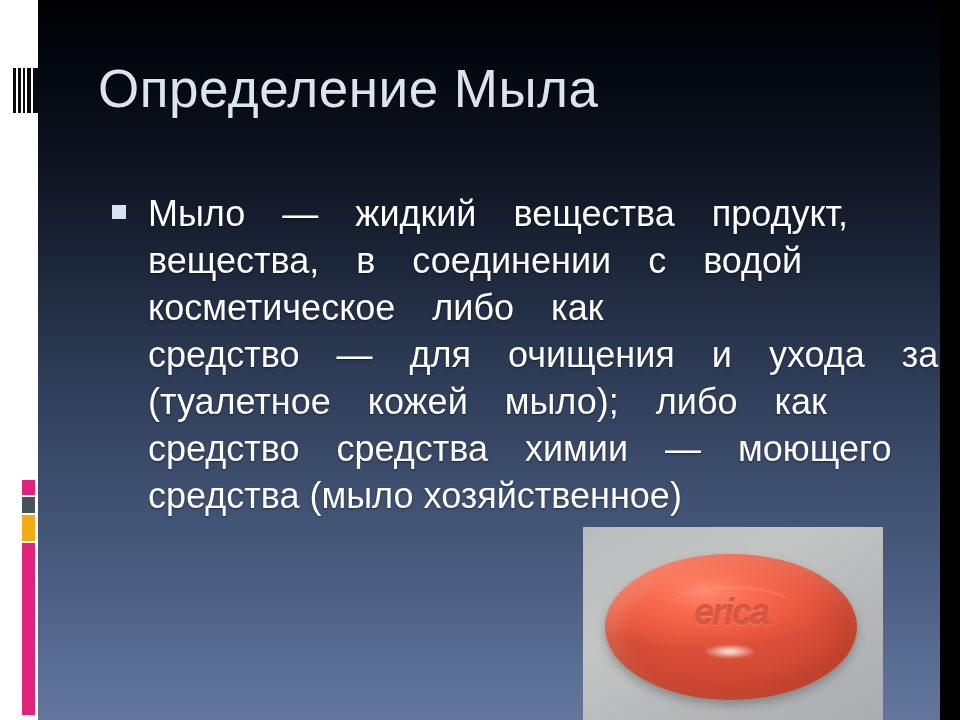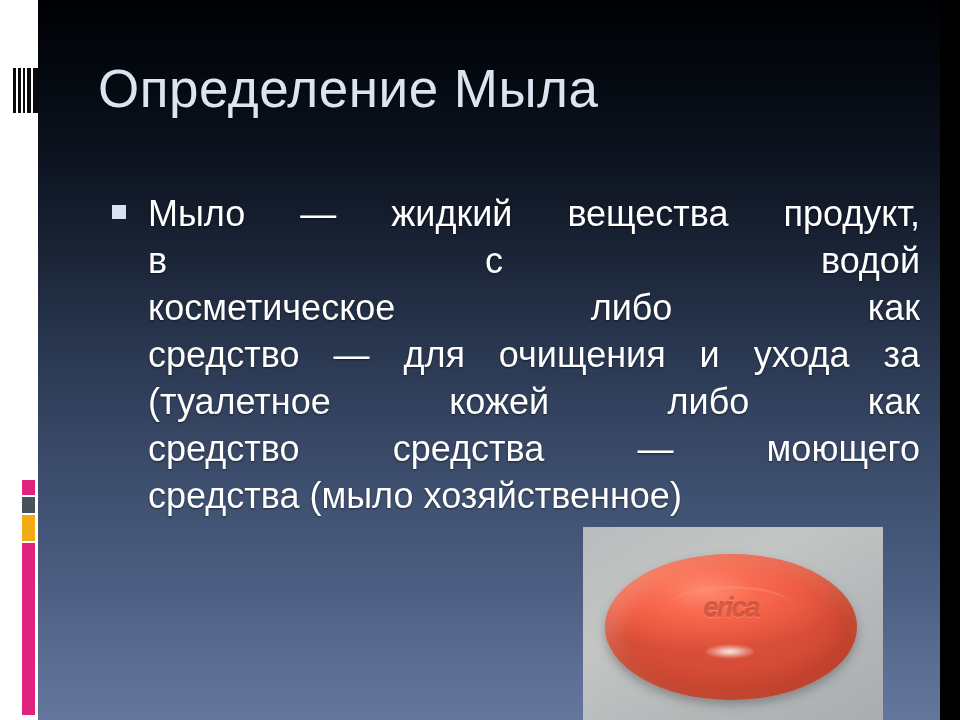--- a/index.html
+++ b/index.html
@@ -109,22 +109,22 @@
     text-align: justify;
     text-justify: inter-word;
     text-shadow: 0 1px 2px rgba(0,0,0,0.5);
   }
   #body-text .ln {
     display: block;
     white-space: pre;
   }
   #body-text .ln.j {
     display: flex;
-    justify-content: space-between;
     white-space: pre;
+    gap: 37px;
   }
 
   
   #photo {
     position: absolute;
     left: 583px;
     top: 527px;
     width: 300px;
     height: 193px;
     z-index: 6;
@@ -155,21 +155,21 @@
     background: radial-gradient(ellipse at center, rgba(255,255,255,0.92) 0%, rgba(255,230,220,0.25) 60%, rgba(255,255,255,0) 100%);
     filter: blur(1px);
   }
   #soap-emboss {
     position: absolute;
     left: 0;
     top: 26%;
     width: 100%;
     text-align: center;
     font-family: "Liberation Sans", sans-serif;
-    font-size: 28px;
+    font-size: 36px;
     font-weight: bold;
     font-style: italic;
     letter-spacing: -2px;
     color: rgba(205,78,55,0.70);
     text-shadow: 0 1px 0 rgba(255,160,140,0.45), 0 -1px 0 rgba(150,45,30,0.35);
     user-select: none;
   }
   #soap-swoosh {
     position: absolute;
     left: 26%;
@@ -200,25 +200,25 @@
   <div class="colorbar" id="bar-yellow" style="background: rgb(242, 171, 19);"></div>
   <div class="colorbar" id="bar-pink-long" style="background: rgb(224, 35, 124);"></div>
 
   <div id="title">Определение  Мыла</div>
 
   <div id="body-block">
     <div id="bullet-row">
       <span id="bullet-marker"></span>
       <div id="body-text">
           <span class="ln j"><span>Мыло</span><span>—</span><span>жидкий</span><span>вещества</span><span>продукт,</span></span>
-          <span class="ln j"><span>в</span><span>с</span><span>водой</span></span>
+          <span class="ln j"><span>вещества,</span><span>в</span><span>соединении</span><span>с</span><span>водой</span></span>
           <span class="ln j"><span>косметическое</span><span>либо</span><span>как</span></span>
           <span class="ln j"><span>средство</span><span>—</span><span>для</span><span>очищения</span><span>и</span><span>ухода</span><span>за</span></span>
-          <span class="ln j"><span>(туалетное</span><span>кожей</span><span>либо</span><span>как</span></span>
-          <span class="ln j"><span>средство</span><span>средства</span><span>—</span><span>моющего</span></span>
+          <span class="ln j"><span>(туалетное</span><span>кожей</span><span>мыло);</span><span>либо</span><span>как</span></span>
+          <span class="ln j"><span>средство</span><span>средства</span><span>химии</span><span>—</span><span>моющего</span></span>
           <span class="ln">средства (мыло хозяйственное)</span>
         </div>
     </div>
   </div>
 
   <div id="photo">
     <div id="soap-bar">
       <div id="soap-swoosh"></div>
       <div id="soap-emboss">erica</div>
       <div id="soap-highlight"></div>

